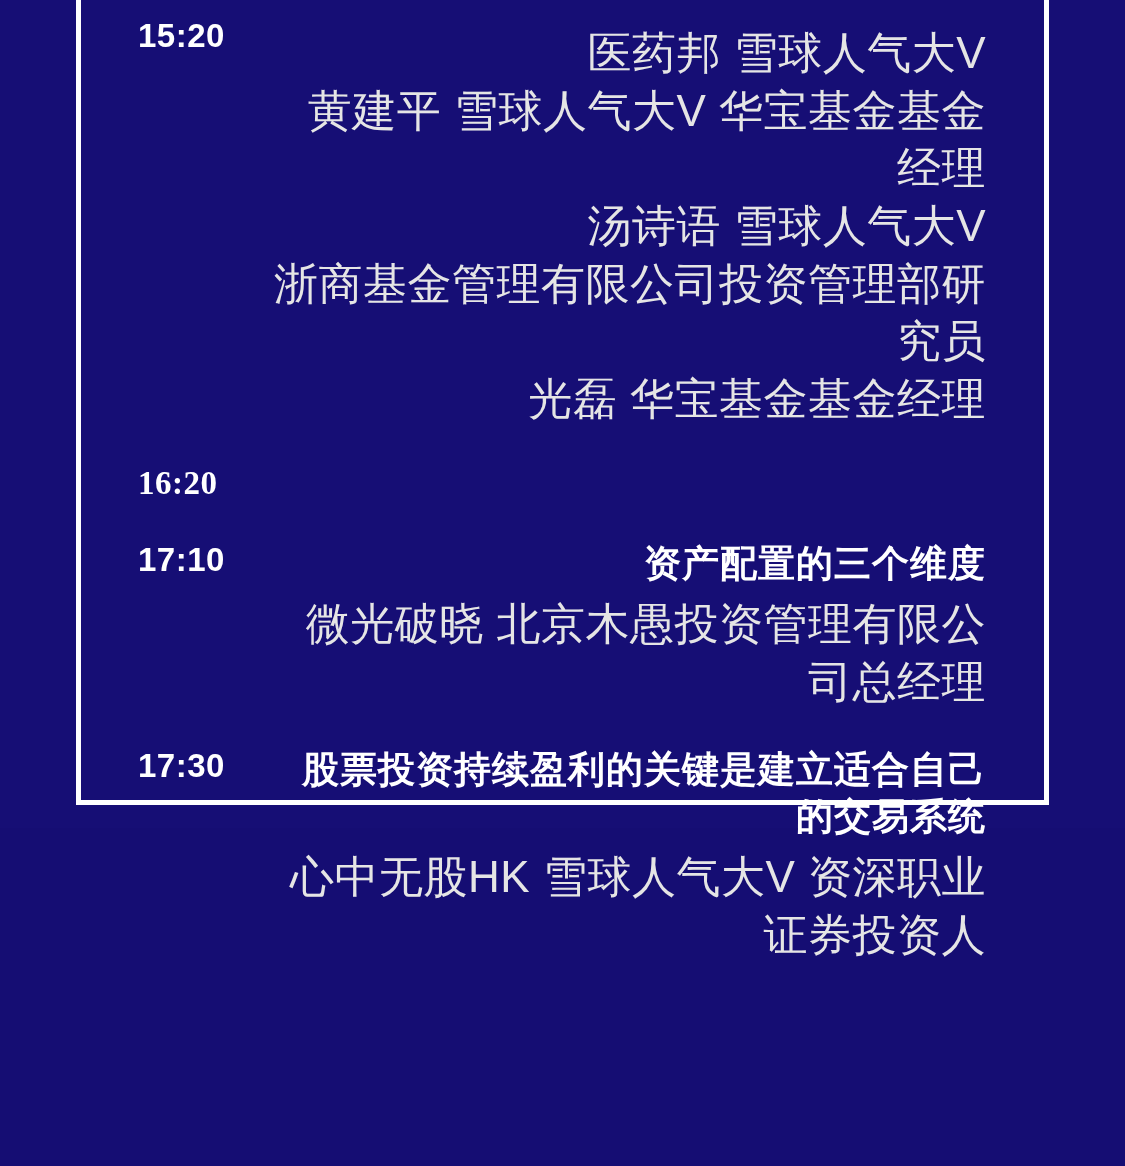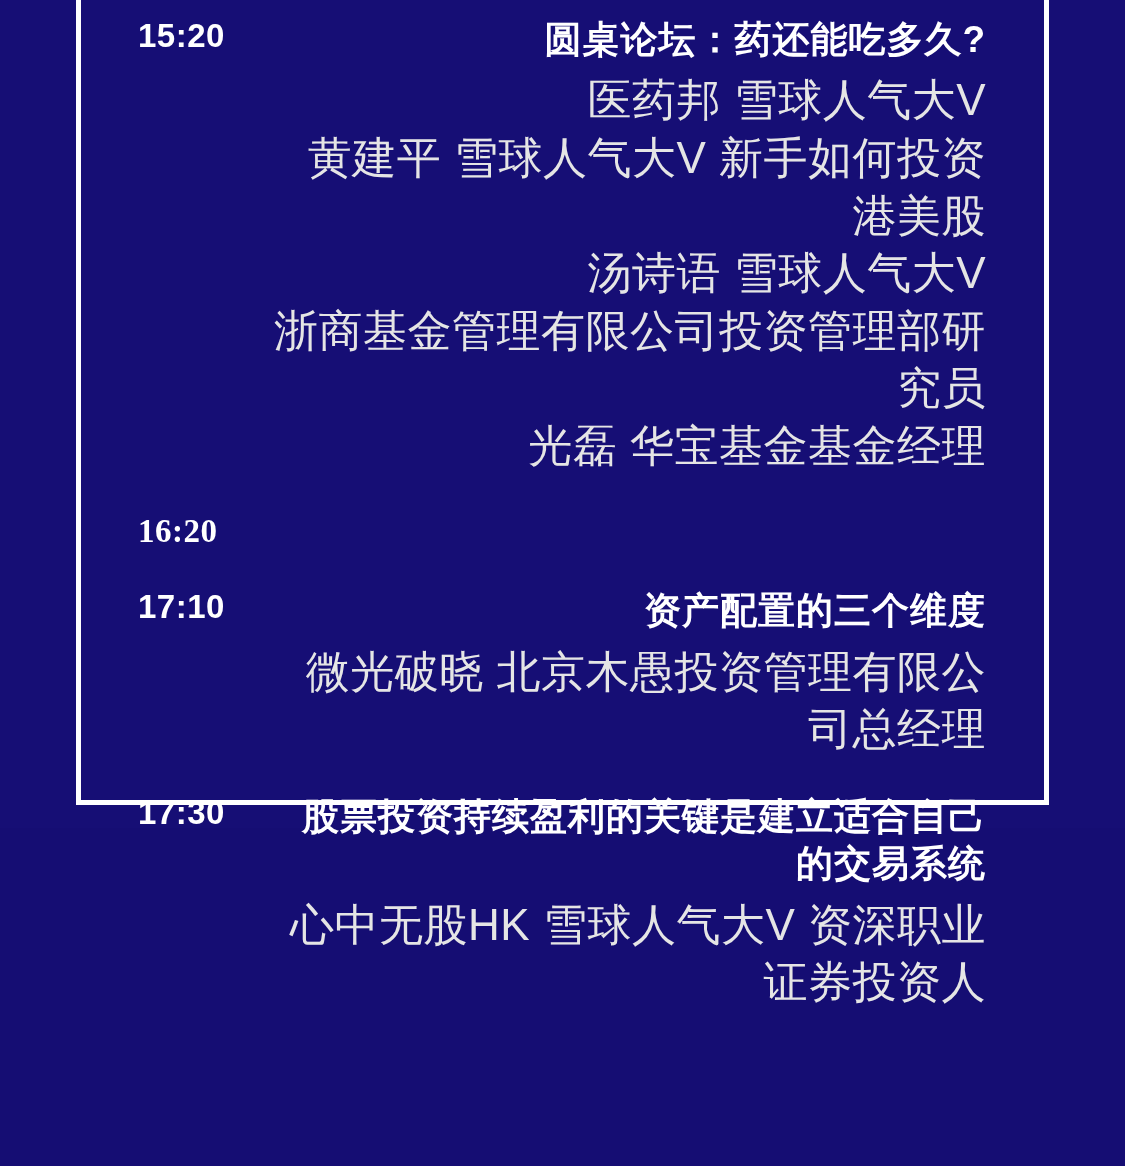--- a/index.html
+++ b/index.html
@@ -90,23 +90,22 @@
 
 <div class="poster">
 
   <div class="frame"></div>
 
   <div class="schedule">
 
     <div class="row row-0">
       <div class="time">15:20</div>
       <div class="entry">
-        <div class="title">圆桌论坛：药还能吃多久?</div>
         <div class="speaker sp-first">医药邦 雪球人气大V</div>
-        <div class="speaker">黄建平 雪球人气大V 新手如何投资港美股</div>
+        <div class="speaker">黄建平 雪球人气大V 华宝基金基金经理</div>
         <div class="speaker">汤诗语 雪球人气大V</div>
         <div class="speaker">浙商基金管理有限公司投资管理部研究员</div>
         <div class="speaker">光磊 华宝基金基金经理</div>
       </div>
     </div>
 
 
     <div class="row row-2">
       <div class="time">16:20</div>
     </div>

